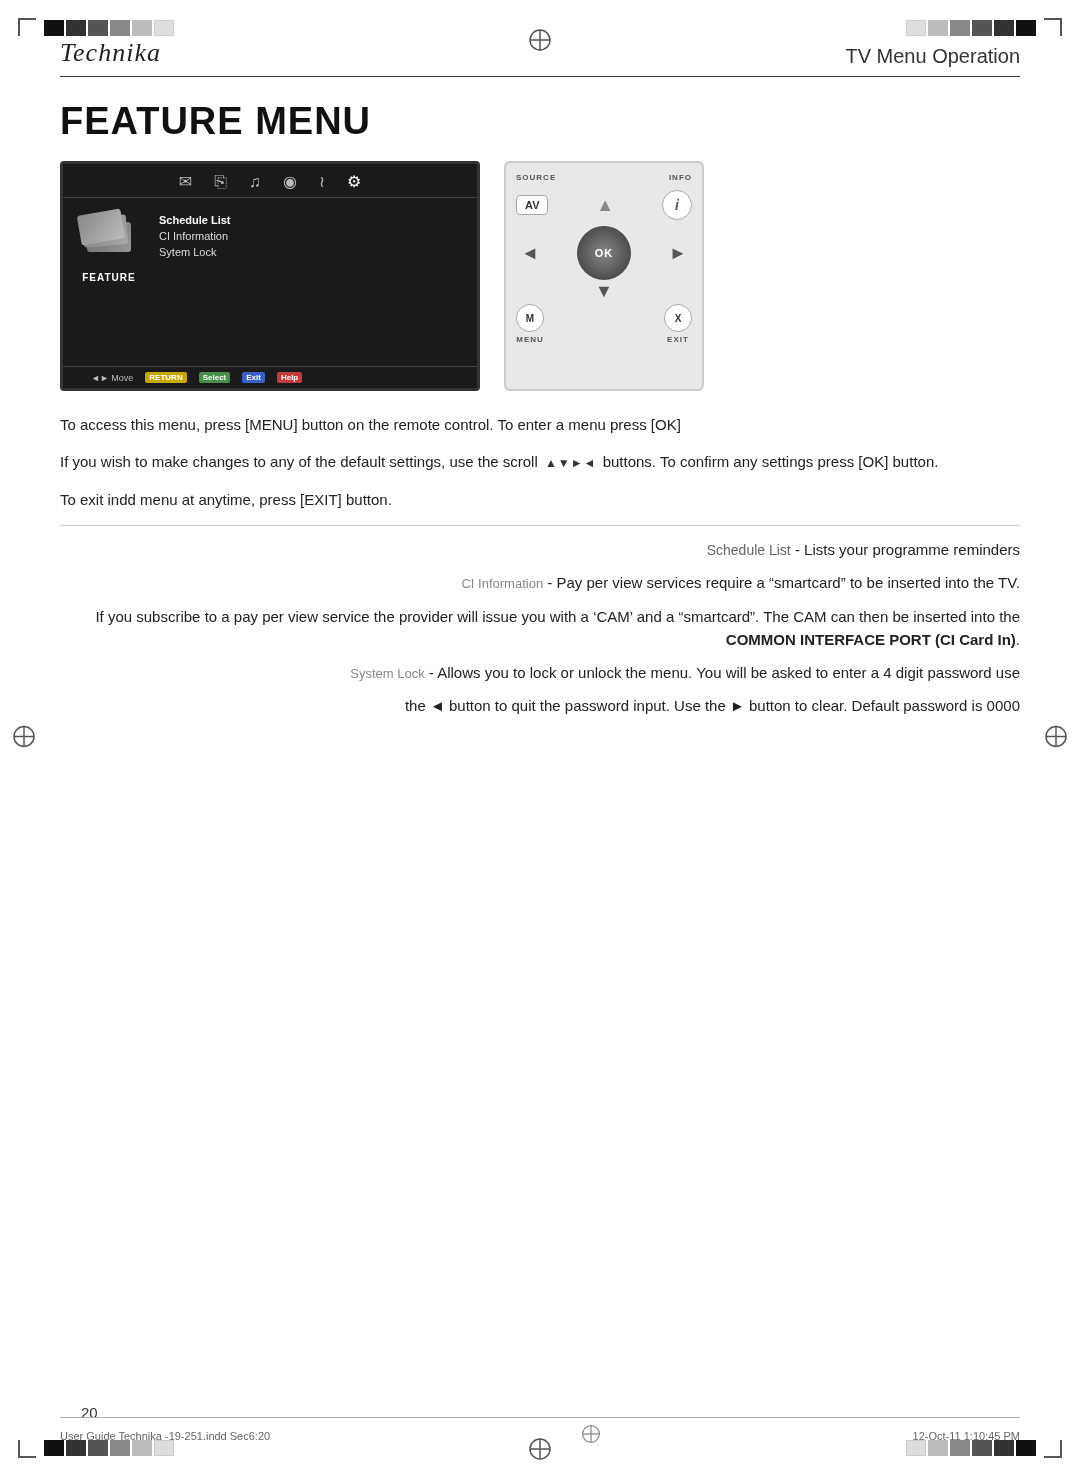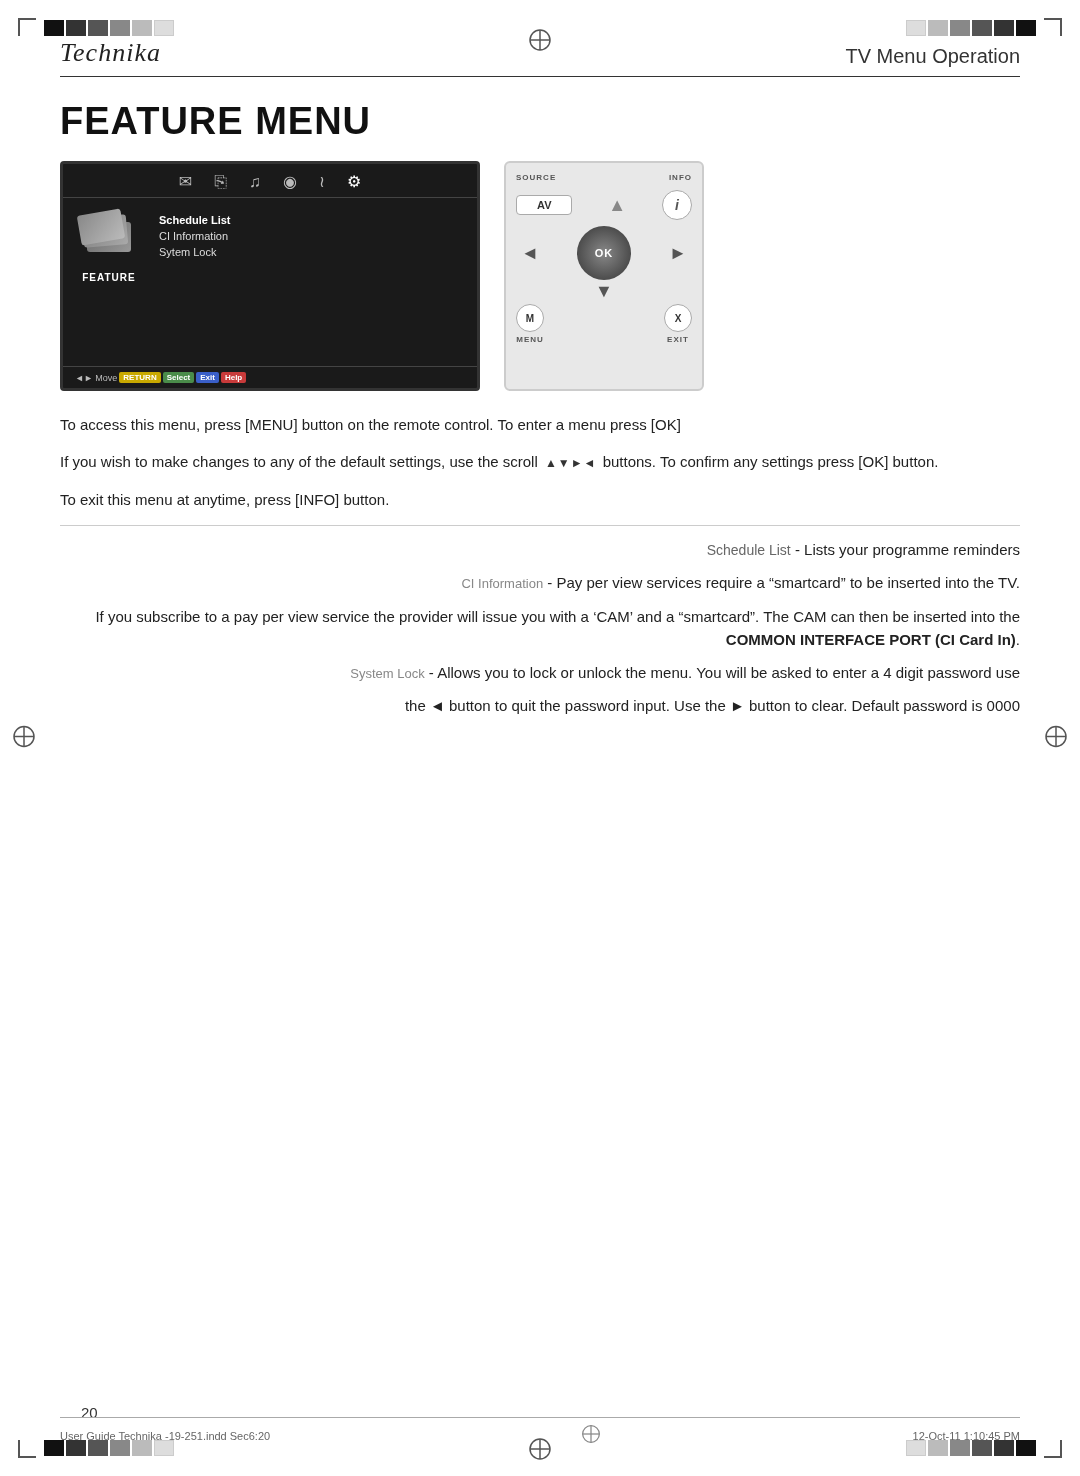--- a/index.html
+++ b/index.html
@@ -138,22 +138,22 @@
     .tv-menu-item.highlighted {
       color: #fff;
       font-weight: bold;
     }
 
     .tv-bottom-bar {
       position: absolute;
       bottom: 0; left: 0; right: 0;
       display: flex;
       align-items: center;
-      gap: 2px;
-      padding: 5px 12px;
+      gap: 12px;
+      padding: 5px 28px;
       border-top: 1px solid #444;
     }
     .tv-bottom-item {
       display: flex;
       align-items: center;
       gap: 4px;
       color: #bbb;
       font-size: 9px;
     }
     .tv-bottom-btn {
@@ -196,21 +196,21 @@
     .remote-av-row {
       display: flex;
       justify-content: space-between;
       align-items: center;
       margin-bottom: 6px;
     }
     .remote-av-btn {
       background: #fff;
       border: 1.5px solid #aaa;
       border-radius: 4px;
-      padding: 3px 20px;
+      padding: 3px 8px;
       font-size: 11px;
       font-weight: bold;
       color: #333;
     }
     .remote-info-btn {
       background: #fff;
       border: 1.5px solid #aaa;
       border-radius: 50%;
       width: 30px;
       height: 30px;
@@ -612,21 +612,21 @@
       <span class="inline-arrows">
         <span class="arrow-up"></span>
         <span class="arrow-down"></span>
         <span class="arrow-right"></span>
         <span class="arrow-left"></span>
       </span>
       buttons. To confirm any settings press [OK] button.
     </p>
 
     <p class="desc-para">
-      To exit this menu at anytime, press [INFO] button.
+      To exit indd menu at anytime, press [EXIT] button.
     </p>
 
     <hr class="section-divider">
 
     <p class="item-desc">
       <span class="item-label">Schedule List</span> - Lists your programme reminders
     </p>
 
     <p class="item-desc">
       <span class="ci-label">CI Information</span> - Pay per view services require a “smartcard” to be inserted into the TV.

